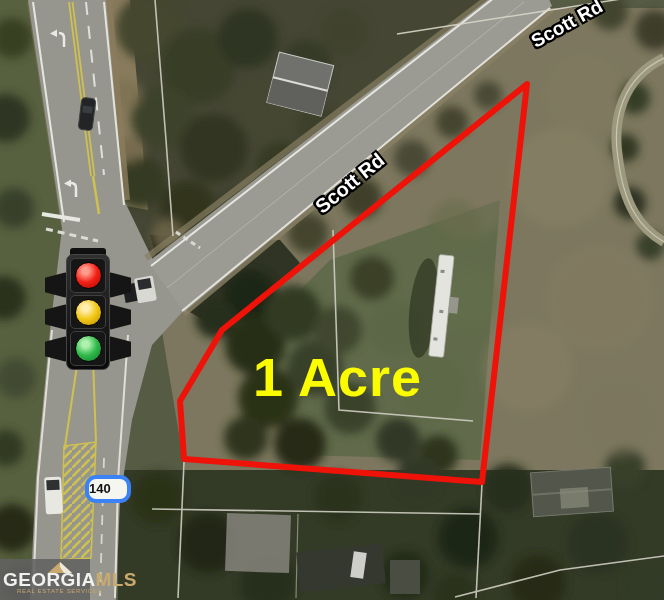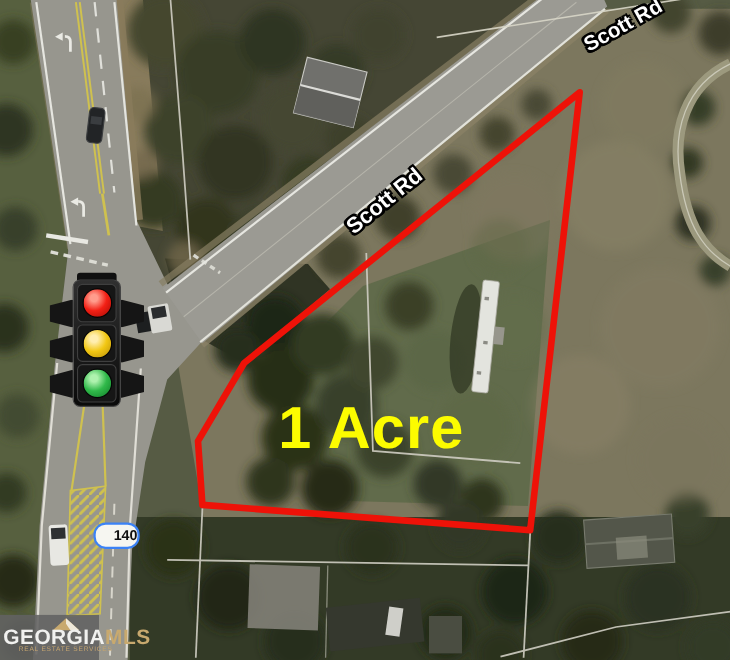--- a/index.html
+++ b/index.html
@@ -13,29 +13,29 @@
   .road-label{
     position:absolute;font-weight:bold;color:#fff;text-align:center;
     text-shadow:-2px -2px 0 #000,2px -2px 0 #000,-2px 2px 0 #000,2px 2px 0 #000,
                  0 -2px 0 #000,0 2px 0 #000,-2px 0 0 #000,2px 0 0 #000;
     white-space:nowrap;
   }
   .road-label.top{left:521px;top:13px;width:92px;font-size:19px;transform:rotate(-29deg);}
   .road-label.mid{left:303px;top:172px;width:94px;font-size:20px;transform:rotate(-39deg);}
 
   .acre-label{
-    position:absolute;left:253px;top:358px;font-size:54px;font-weight:bold;
+    position:absolute;left:253px;top:346px;font-size:54px;font-weight:bold;
     color:#fcfc00;letter-spacing:1px;white-space:nowrap;
   }
 
   
   .shield{
     position:absolute;left:85px;top:475px;width:38px;height:20px;
-    background:#f6f6f1;border:2px solid #3b82f6;border-radius:11px;
-    font-size:13px;font-weight:bold;color:#111;text-align:right;line-height:20px;
+    background:#f6f6f1;border:4px solid #3b82f6;border-radius:11px;
+    font-size:13px;font-weight:bold;color:#111;text-align:left;line-height:20px;
   }
 
   
   .tl{position:absolute;left:44px;top:246px;width:88px;height:128px;}
   .tl .cap{position:absolute;left:26px;top:2px;width:36px;height:9px;background:#101010;border-radius:3px 3px 0 0;}
   .tl .body{
     position:absolute;left:22px;top:8px;width:44px;height:116px;
     background:linear-gradient(180deg,#303030,#0a0a0a);
     border:1px solid #454545;border-radius:7px;box-sizing:border-box;
     display:flex;flex-direction:column;padding:3px;gap:2px;

